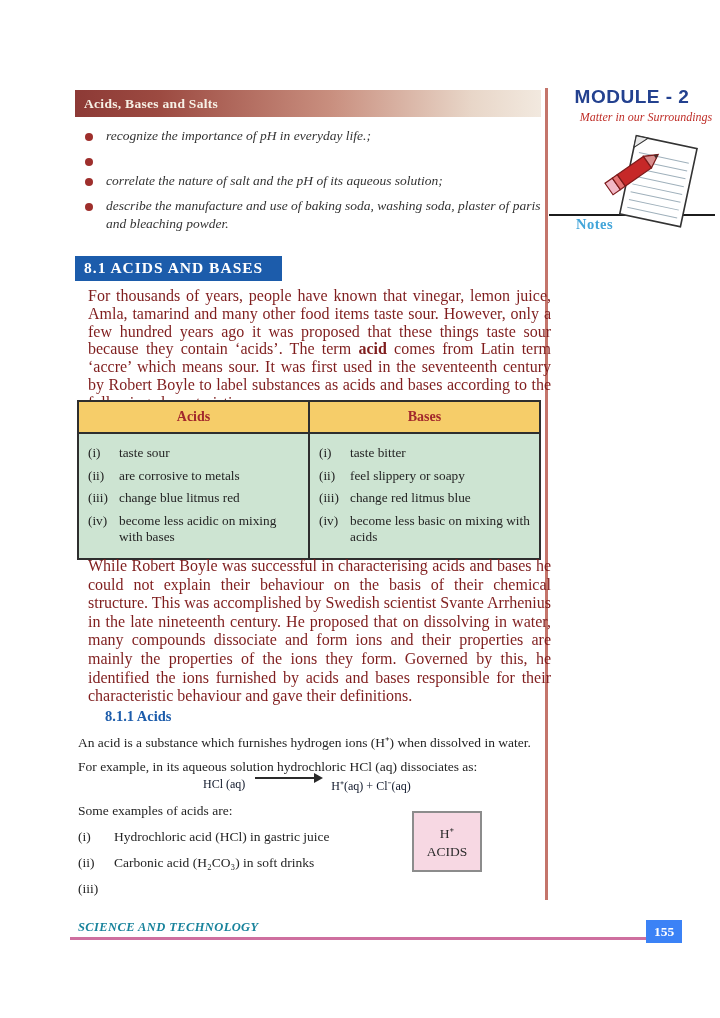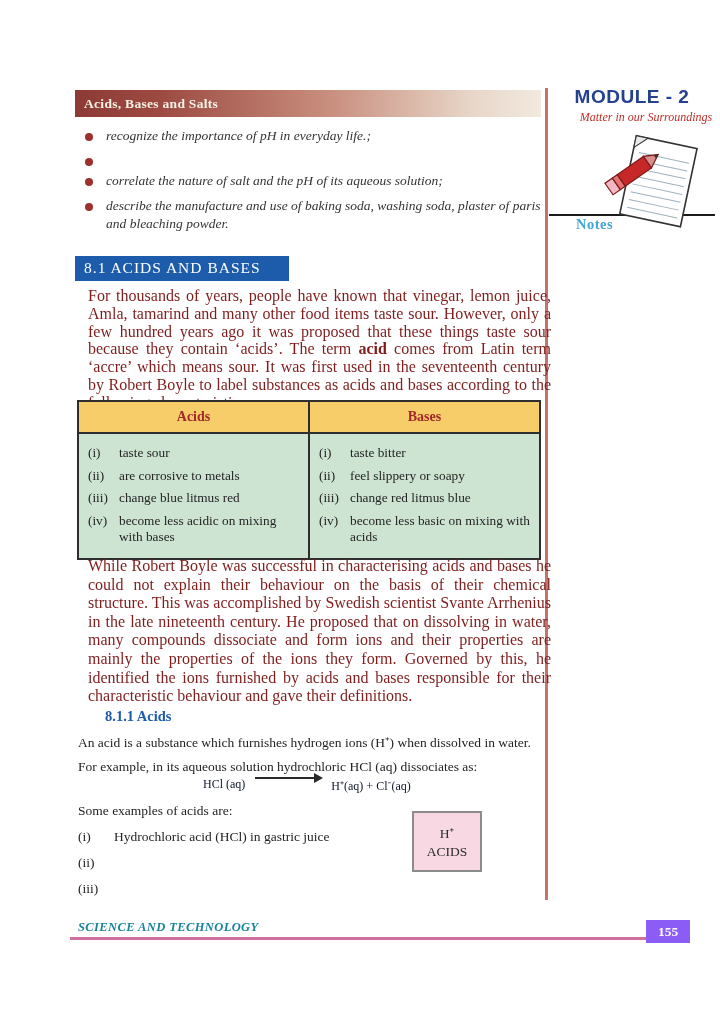--- a/index.html
+++ b/index.html
@@ -35,21 +35,21 @@
 
   
   .objectives { position:absolute; left:80px; top:127px; width:462px; }
   .obj { display:flex; margin-bottom:6.5px; }
   .obj-dot { width:8px; height:8px; border-radius:50%; background:#9e2f2c; margin:6px 13px 0 5px; flex-shrink:0; }
   .obj-text { font-style:italic; font-size:13.5px; line-height:18px; color:#333; }
 
   
   .sec-head {
     position:absolute; left:75px; top:256px; background:#1c5cab; color:#ffffff;
-    font-weight:normal; font-size:15.5px; letter-spacing:1px; padding:3px 28px 4px 9px;
+    font-weight:bold; font-size:15.5px; letter-spacing:1px; padding:3px 19px 4px 9px;
   }
   .para { position:absolute; left:78px; width:463px; font-size:16px; line-height:17.8px; text-align:justify; color:#7f1d1d;margin-left:10px; }
   .para1 { top:287px; }
   .para2 { top:557px; line-height:18.6px; }
 
   
   .char-table {
     position:absolute; left:77px; top:400px; width:464px; height:148px;
     border-collapse:collapse; table-layout:fixed;
   }
@@ -83,21 +83,21 @@
   }
   .acid-box .l1 { margin-bottom:2px; }
 
   
   .footer-title {
     position:absolute; left:78px; top:920px; color:#18839c; font-weight:bold; font-style:italic;
     font-size:12.5px; letter-spacing:.4px;
   }
   .footer-rule { position:absolute; left:70px; top:937px; width:578px; height:3px; background:#ce6f9f; }
   .page-badge {
-    position:absolute; left:646px; top:920px; width:44px; height:23px; background:#8b5cf6;
+    position:absolute; left:646px; top:920px; width:36px; height:23px; background:#3b82f6;
     color:#ffffff; font-weight:bold; font-size:13.5px; display:flex; align-items:center; justify-content:center;
   }
 </style>
 </head>
 <body>
 
 <div class="page">
 
   <div class="banner">
     <span class="banner-title">Acids, Bases and Salts</span>
@@ -214,20 +214,21 @@
   </div>
 
   <div class="examples-intro">Some examples of acids are:</div>
   <div class="examples">
     <div class="ex">
         <span class="ex-num">(i)</span>
         <span>Hydrochloric acid (HCl) in gastric juice</span>
       </div>
     <div class="ex">
         <span class="ex-num">(ii)</span>
+        <span>Carbonic acid (H₂CO₃) in soft drinks</span>
       </div>
     <div class="ex">
         <span class="ex-num">(iii)</span>
       </div>
   </div>
 
   <div class="acid-box">
     <span class="l1">H⁺</span>
     <span>ACIDS</span>
   </div>

